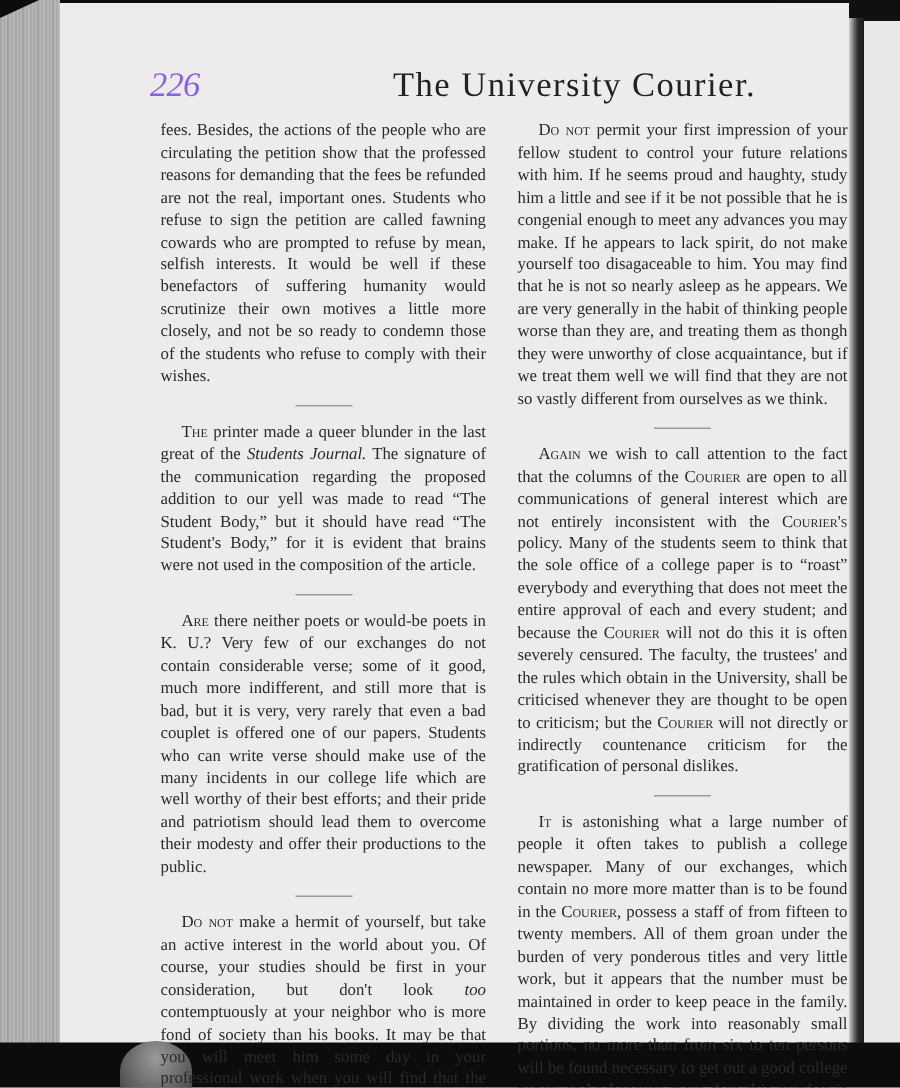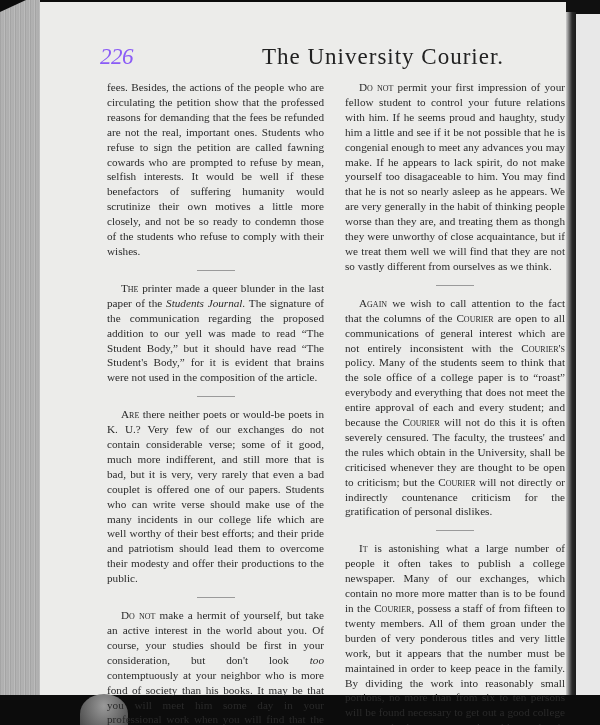--- a/index.html
+++ b/index.html
@@ -39,21 +39,21 @@
 <div class="thumb"></div>
 
 <div class="header">
   <span class="page-num">226</span>
   <span class="running-title">The University Courier.</span>
 </div>
 
 <div class="col col-left">
   <p class="cont"><span>fees. Besides, the actions of the people who are circulating the petition show that the professed reasons for demanding that the fees be refunded are not the real, important ones. Students who refuse to sign the petition are called fawning cowards who are prompted to refuse by mean, selfish interests. It would be well if these benefactors of suffering humanity would scrutinize their own motives a little more closely, and not be so ready to condemn those of the students who refuse to comply with their wishes.</span></p>
   <div class="rule"></div>
-  <p><span class="sc">The</span><span> printer made a queer blunder in the last paper of the </span><i>Students Journal.</i><span> The signature of the communication regarding the proposed addition to our yell was made to read “The Student Body,” but it should have read “The Student's Body,” for it is evident that brains were not used in the composition of the article.</span></p>
+  <p><span class="sc">The</span><span> printer made a queer blunder in the last great of the </span><i>Students Journal.</i><span> The signature of the communication regarding the proposed addition to our yell was made to read “The Student Body,” but it should have read “The Student's Body,” for it is evident that brains were not used in the composition of the article.</span></p>
   <div class="rule"></div>
   <p><span class="sc">Are</span><span> there neither poets or would-be poets in K. U.? Very few of our exchanges do not contain considerable verse; some of it good, much more indifferent, and still more that is bad, but it is very, very rarely that even a bad couplet is offered one of our papers. Students who can write verse should make use of the many incidents in our college life which are well worthy of their best efforts; and their pride and patriotism should lead them to overcome their modesty and offer their productions to the public.</span></p>
   <div class="rule"></div>
   <p><span class="sc">Do not</span><span> make a hermit of yourself, but take an active interest in the world about you. Of course, your studies should be first in your consideration, but don't look </span><i>too</i><span> contemptuously at your neighbor who is more fond of society than his books. It may be that you will meet him some day in your professional work when you will find that the address he has gained in his society will give him a very great advantage over you, even though you know more of your work than he. The extent of your knowledge is of slight importance in most professions if you are unable to convince other people that you possess it.</span></p>
 </div>
 
 <div class="col col-right">
   <p><span class="sc">Do not</span><span> permit your first impression of your fellow student to control your future relations with him. If he seems proud and haughty, study him a little and see if it be not possible that he is congenial enough to meet any advances you may make. If he appears to lack spirit, do not make yourself too disagaceable to him. You may find that he is not so nearly asleep as he appears. We are very generally in the habit of thinking people worse than they are, and treating them as thongh they were unworthy of close acquaintance, but if we treat them well we will find that they are not so vastly different from ourselves as we think.</span></p>
   <div class="rule"></div>
   <p><span class="sc">Again</span><span> we wish to call attention to the fact that the columns of the </span><span class="sc">Courier</span><span> are open to all communications of general interest which are not entirely inconsistent with the </span><span class="sc">Courier's</span><span> policy. Many of the students seem to think that the sole office of a college paper is to “roast” everybody and everything that does not meet the entire approval of each and every student; and because the </span><span class="sc">Courier</span><span> will not do this it is often severely censured. The faculty, the trustees' and the rules which obtain in the University, shall be criticised whenever they are thought to be open to criticism; but the </span><span class="sc">Courier</span><span> will not directly or indirectly countenance criticism for the gratification of personal dislikes.</span></p>

